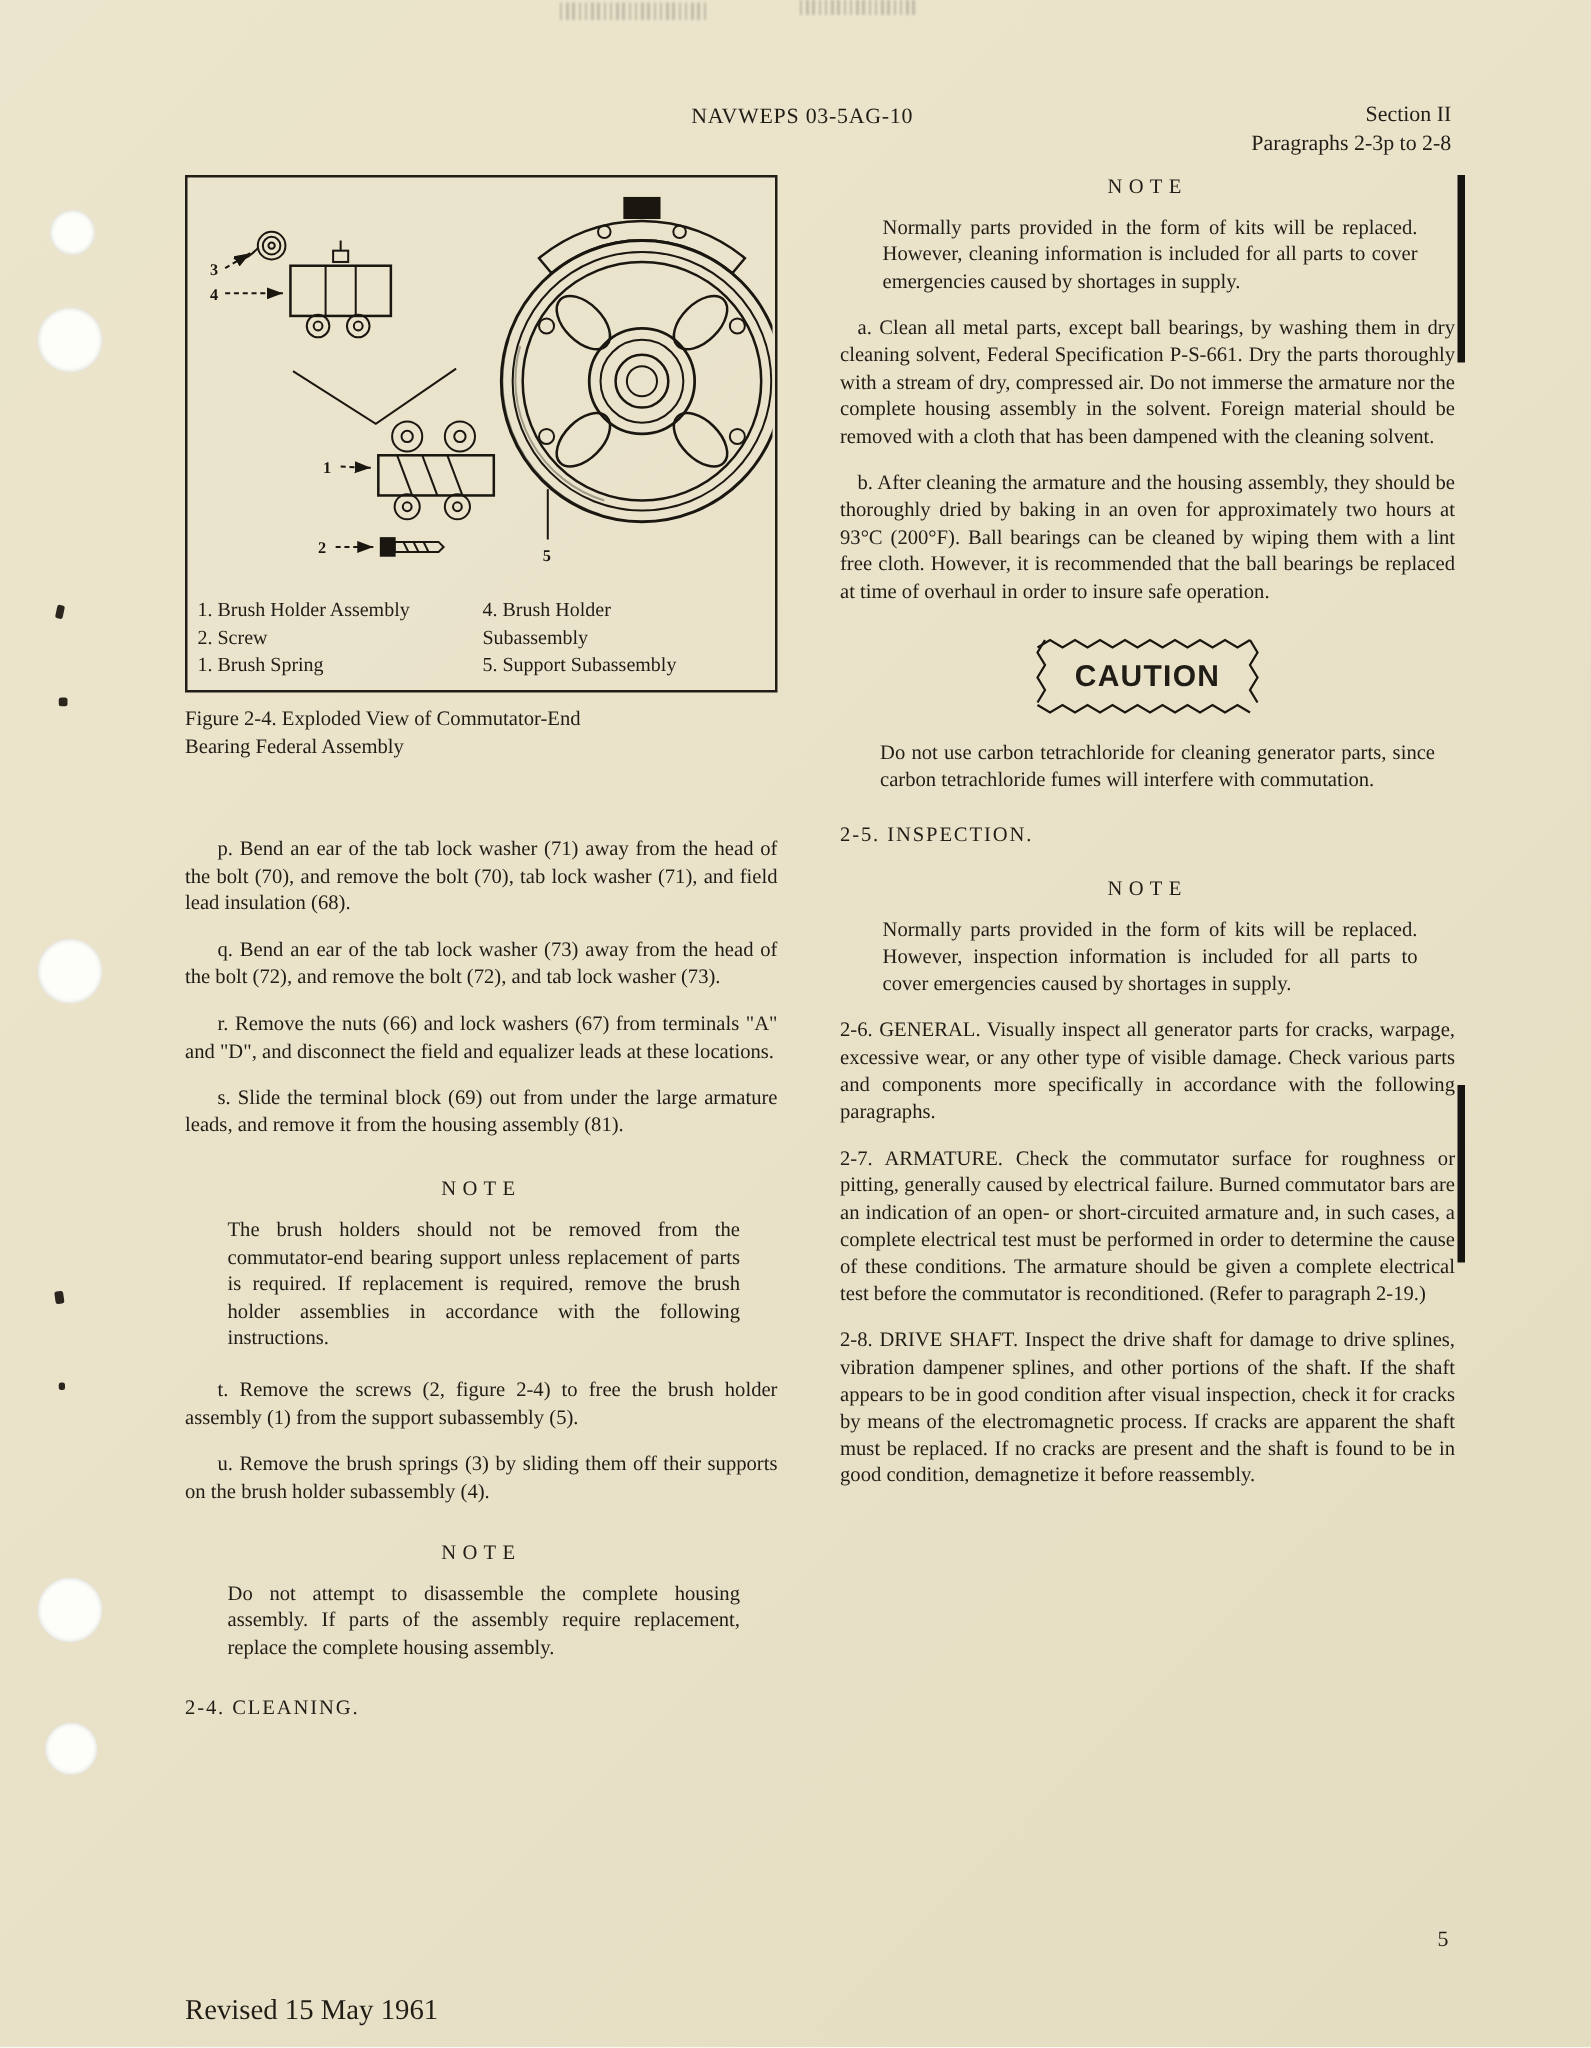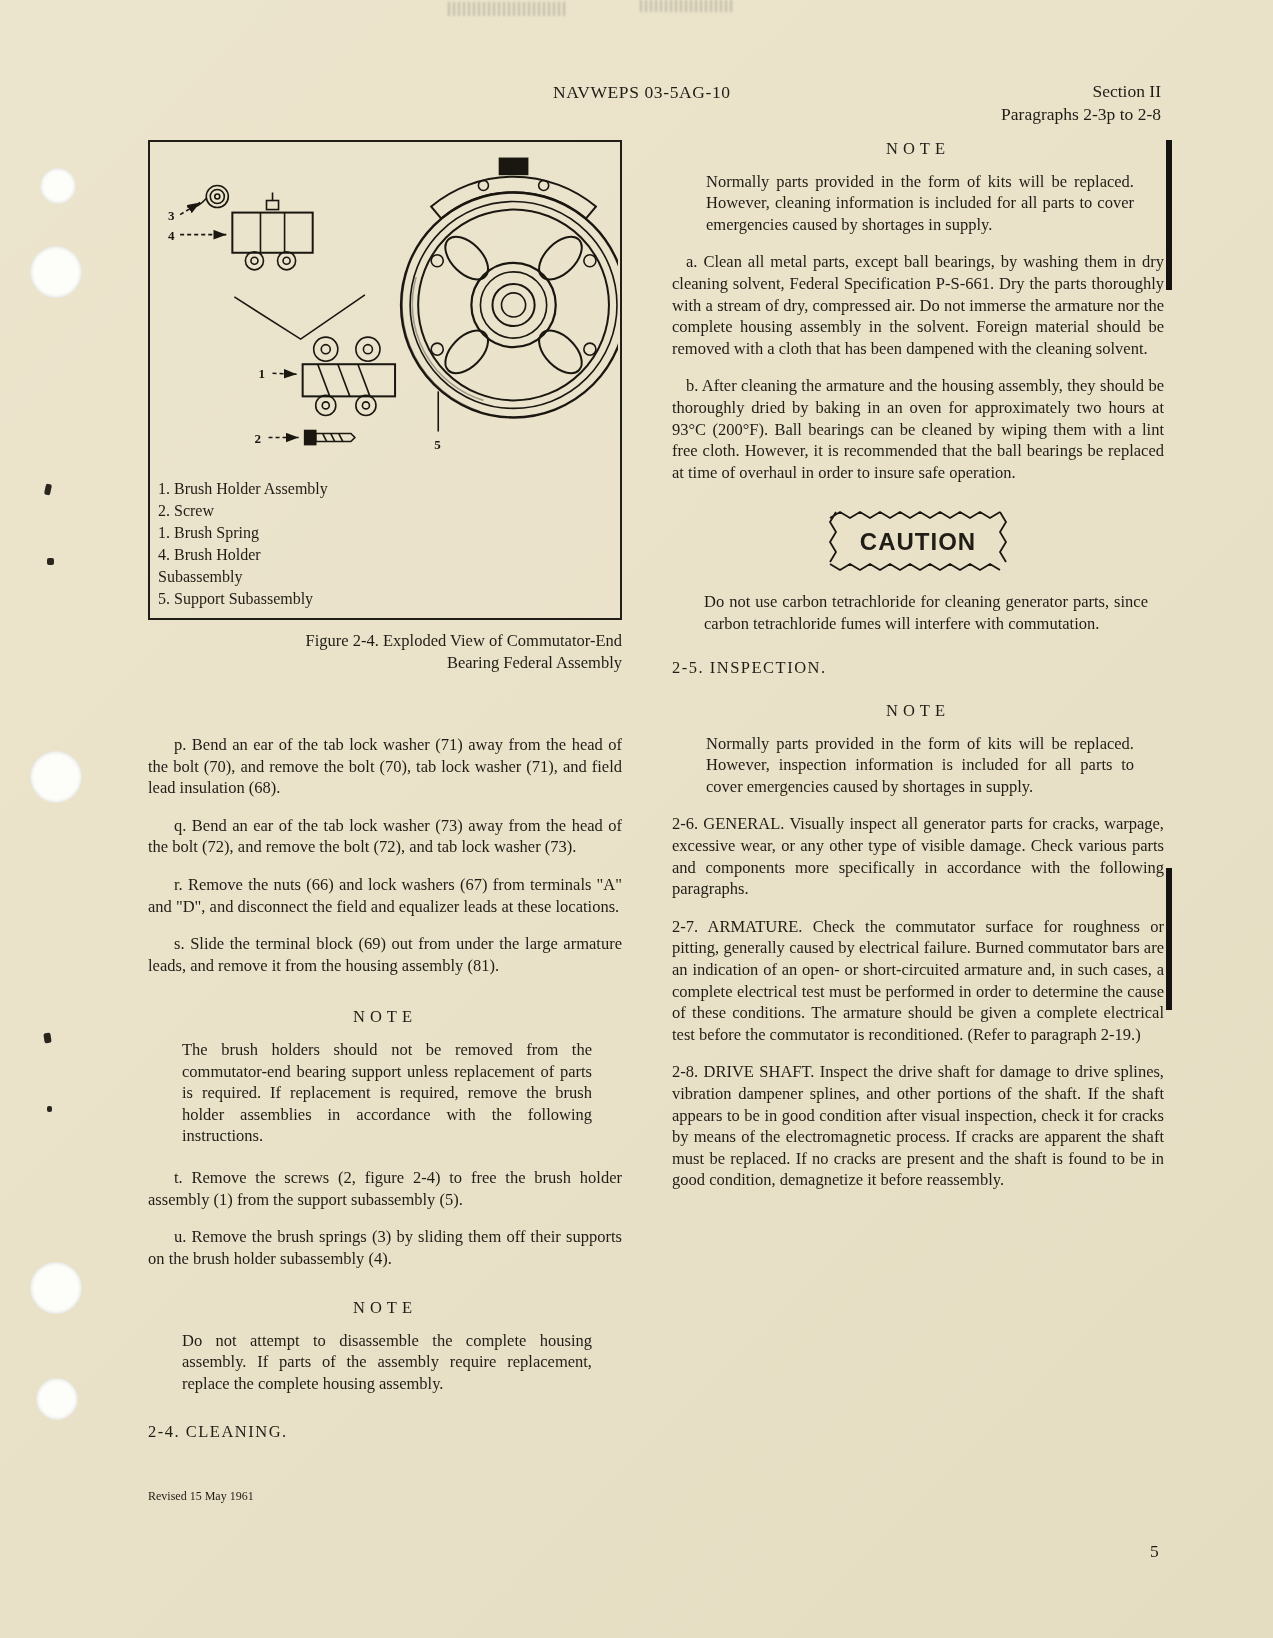--- a/index.html
+++ b/index.html
@@ -13,39 +13,39 @@
   }
   
   .smudge{position:absolute;height:14px;opacity:.45;filter:blur(1px);
     background:repeating-linear-gradient(90deg,rgba(60,60,60,.55) 0 2px,transparent 2px 5px);}
   .punch-hole{position:absolute;border-radius:50%;background:#fdfdf9;box-shadow:inset 0 0 4px rgba(0,0,0,.18);}
   .speck{position:absolute;background:#2a261e;border-radius:2px;}
   .change-bar{position:absolute;width:6px;background:#161410;}
   
   .hdr-center{position:absolute;left:553px;top:82px;font-size:17.5px;letter-spacing:.6px;text-align:right;}
   .hdr-right{position:absolute;right:112px;top:80px;text-align:right;font-size:17.5px;line-height:23px;}
-  .footer-left{position:absolute;left:148px;top:1489px;font-size:12px;}
+  .footer-left{position:absolute;left:148px;top:1595px;font-size:23px;}
   .footer-page{position:absolute;left:1150px;top:1541px;font-size:17.5px;}
   
   .col{position:absolute;font-size:16.5px;line-height:21.6px;}
   .col-left{left:148px;top:140px;width:474px;}
   .col-right{left:672px;top:138px;width:492px;}
   .para{margin:16px 0 0 0;text-align:justify;}
   .para.lettered-l{text-indent:26px;}
   .para.lettered-r{text-indent:14px;}
   .note-head{margin:22px 0 11px 0;text-align:center;letter-spacing:5px;}
   .note-body{margin:0 30px 0 34px;text-align:justify;}
   .heading{margin-top:22px;letter-spacing:1.5px;}
   
   .figure-box{border:2px solid #211e17;padding:2px 0 6px 0;background:rgba(255,255,255,0.03);}
   .illus{display:block;width:468px;height:334px;}
-  .legend{display:flex;font-size:16px;line-height:22px;padding:0 6px 2px 8px;flex-direction:column;}
+  .legend{display:flex;font-size:16px;line-height:22px;padding:0 6px 2px 8px;}
   .legend-col{width:50%;}
   .legend-cont{}
-  .caption{margin-top:10px;text-align:right;font-size:16.5px;line-height:22px;}
+  .caption{margin-top:10px;text-align:left;font-size:16.5px;line-height:22px;}
   
   .caution-wrap{margin:26px auto 0 auto;width:182px;height:64px;position:relative;}
   .caution-wrap svg{position:absolute;left:0;top:0;}
   .caution-label{position:absolute;left:0;top:0;width:182px;height:64px;display:flex;align-items:center;justify-content:center;
     font-family:"Liberation Sans", sans-serif;font-weight:bold;font-size:24px;letter-spacing:1px;}
   .caution-text{margin:18px 16px 0 32px;text-align:justify;}
 </style>
 </head>
 <body>
 

